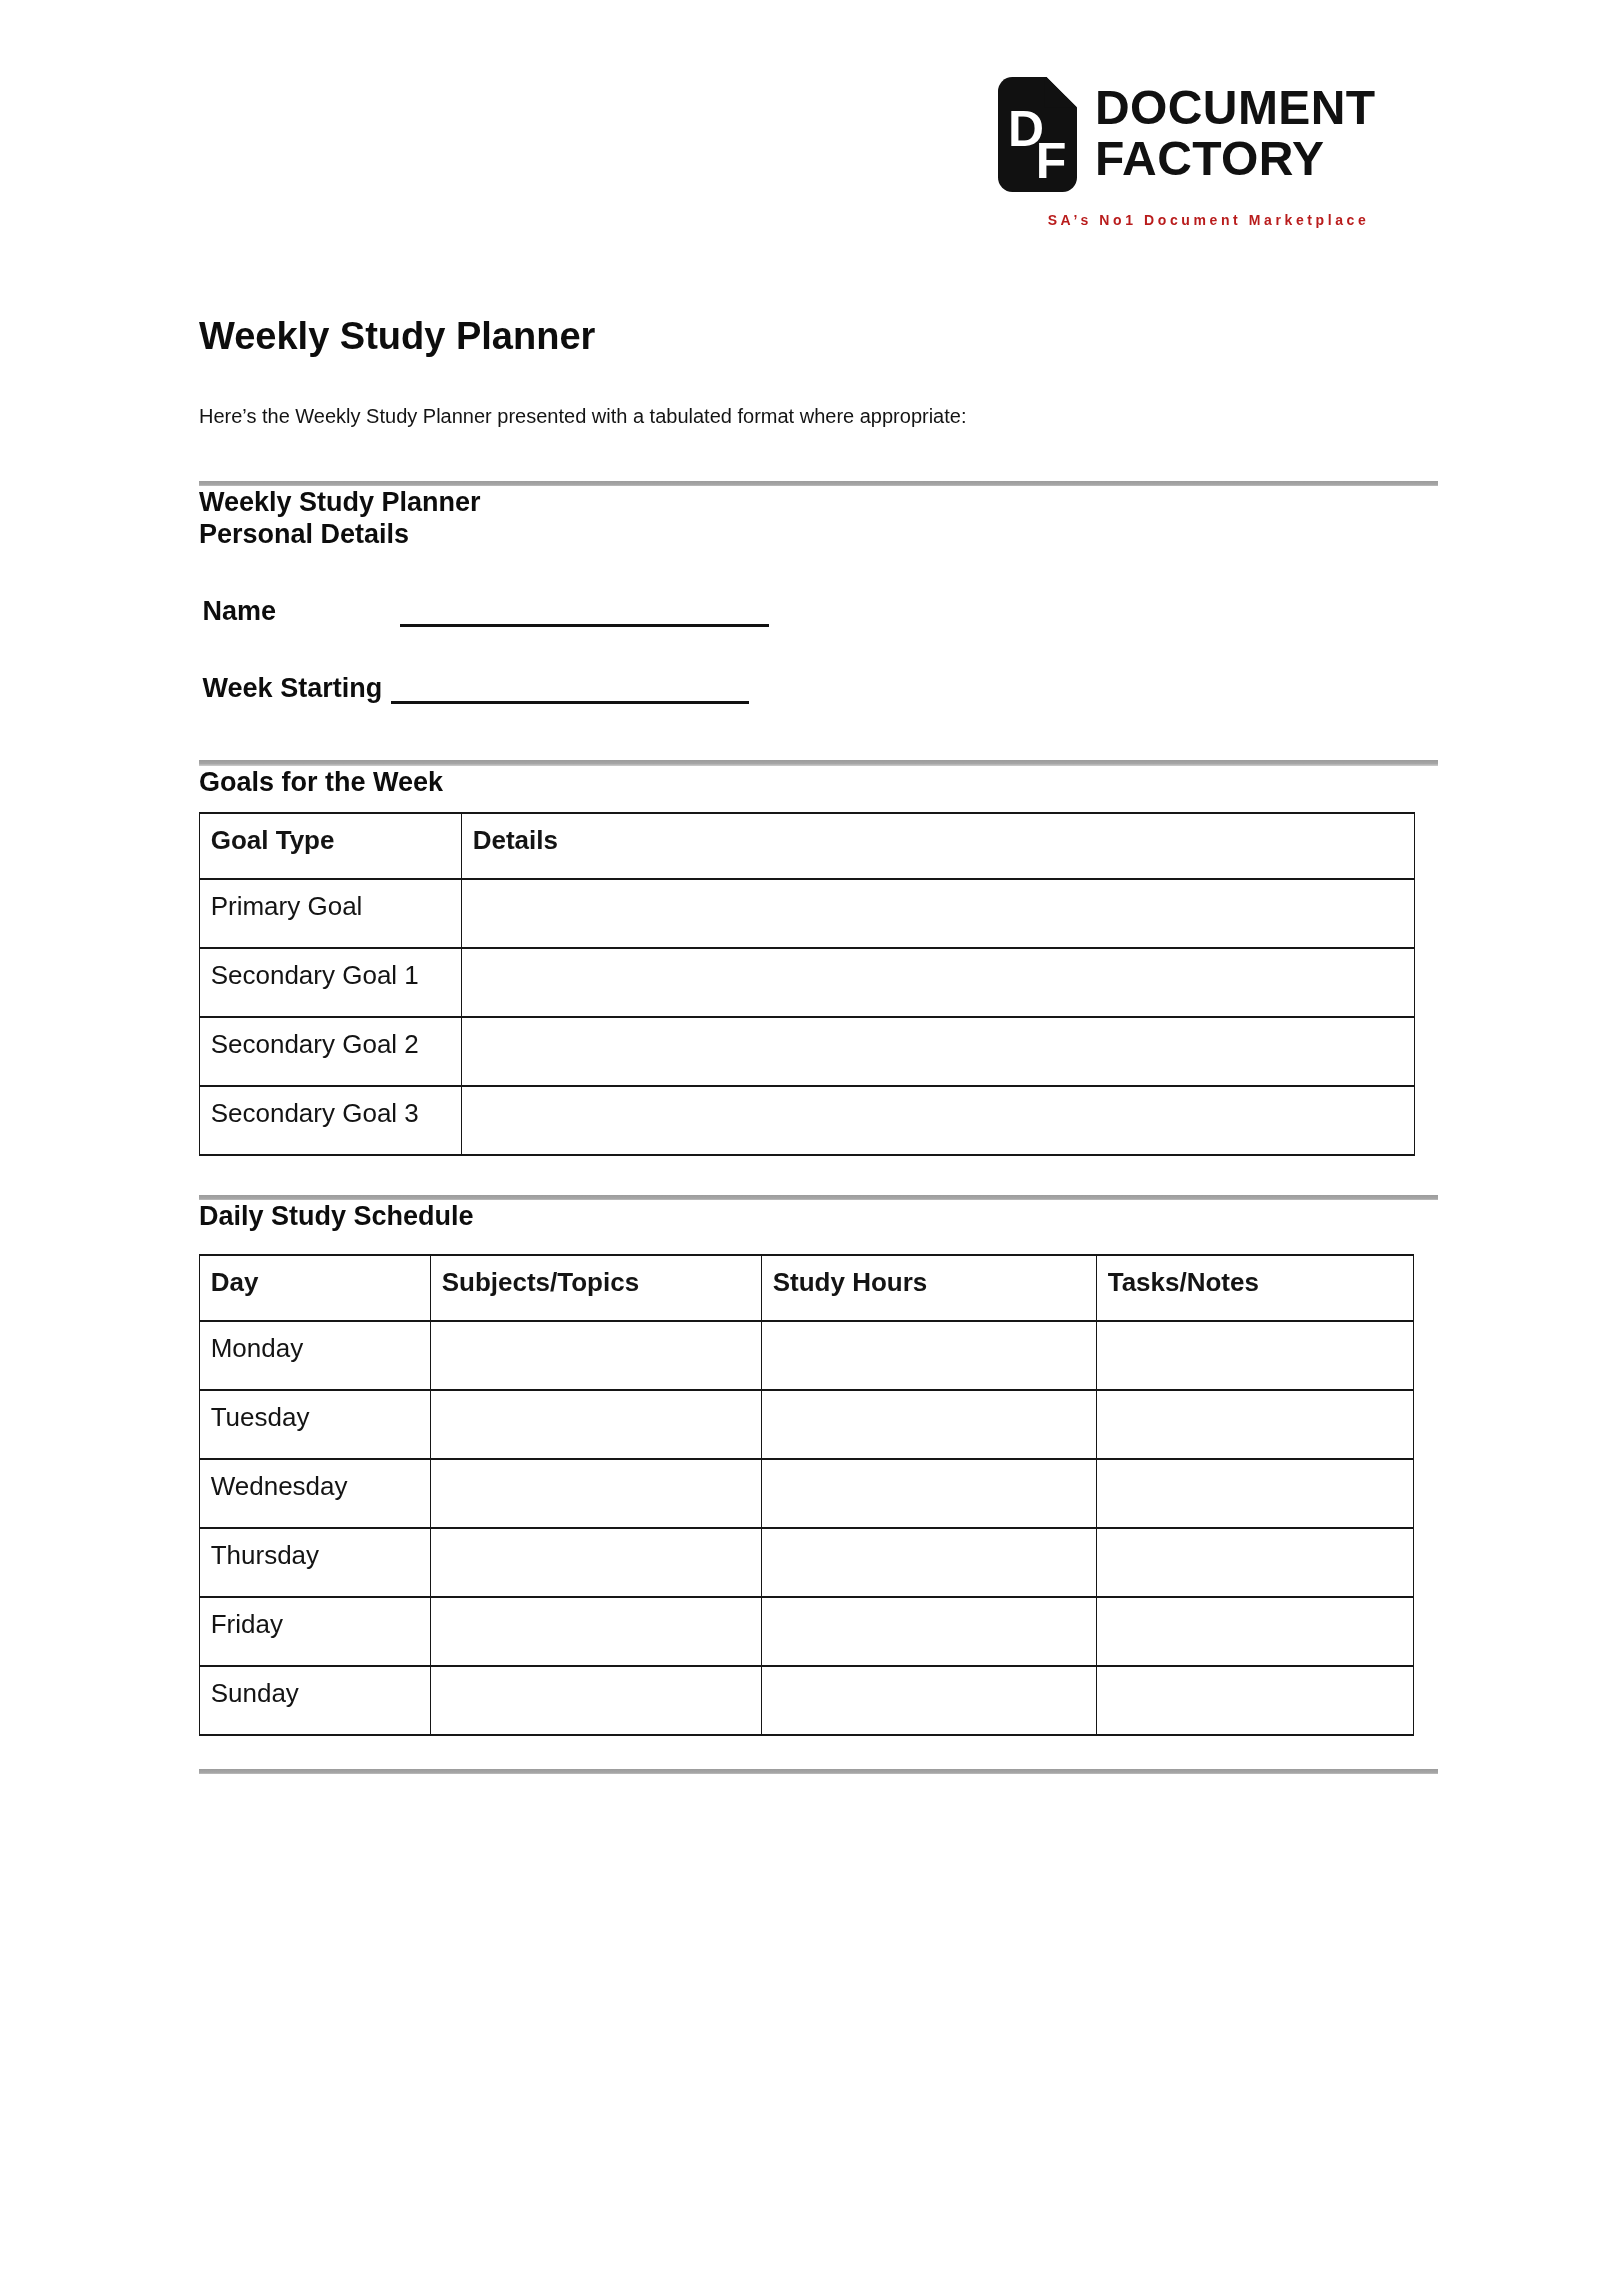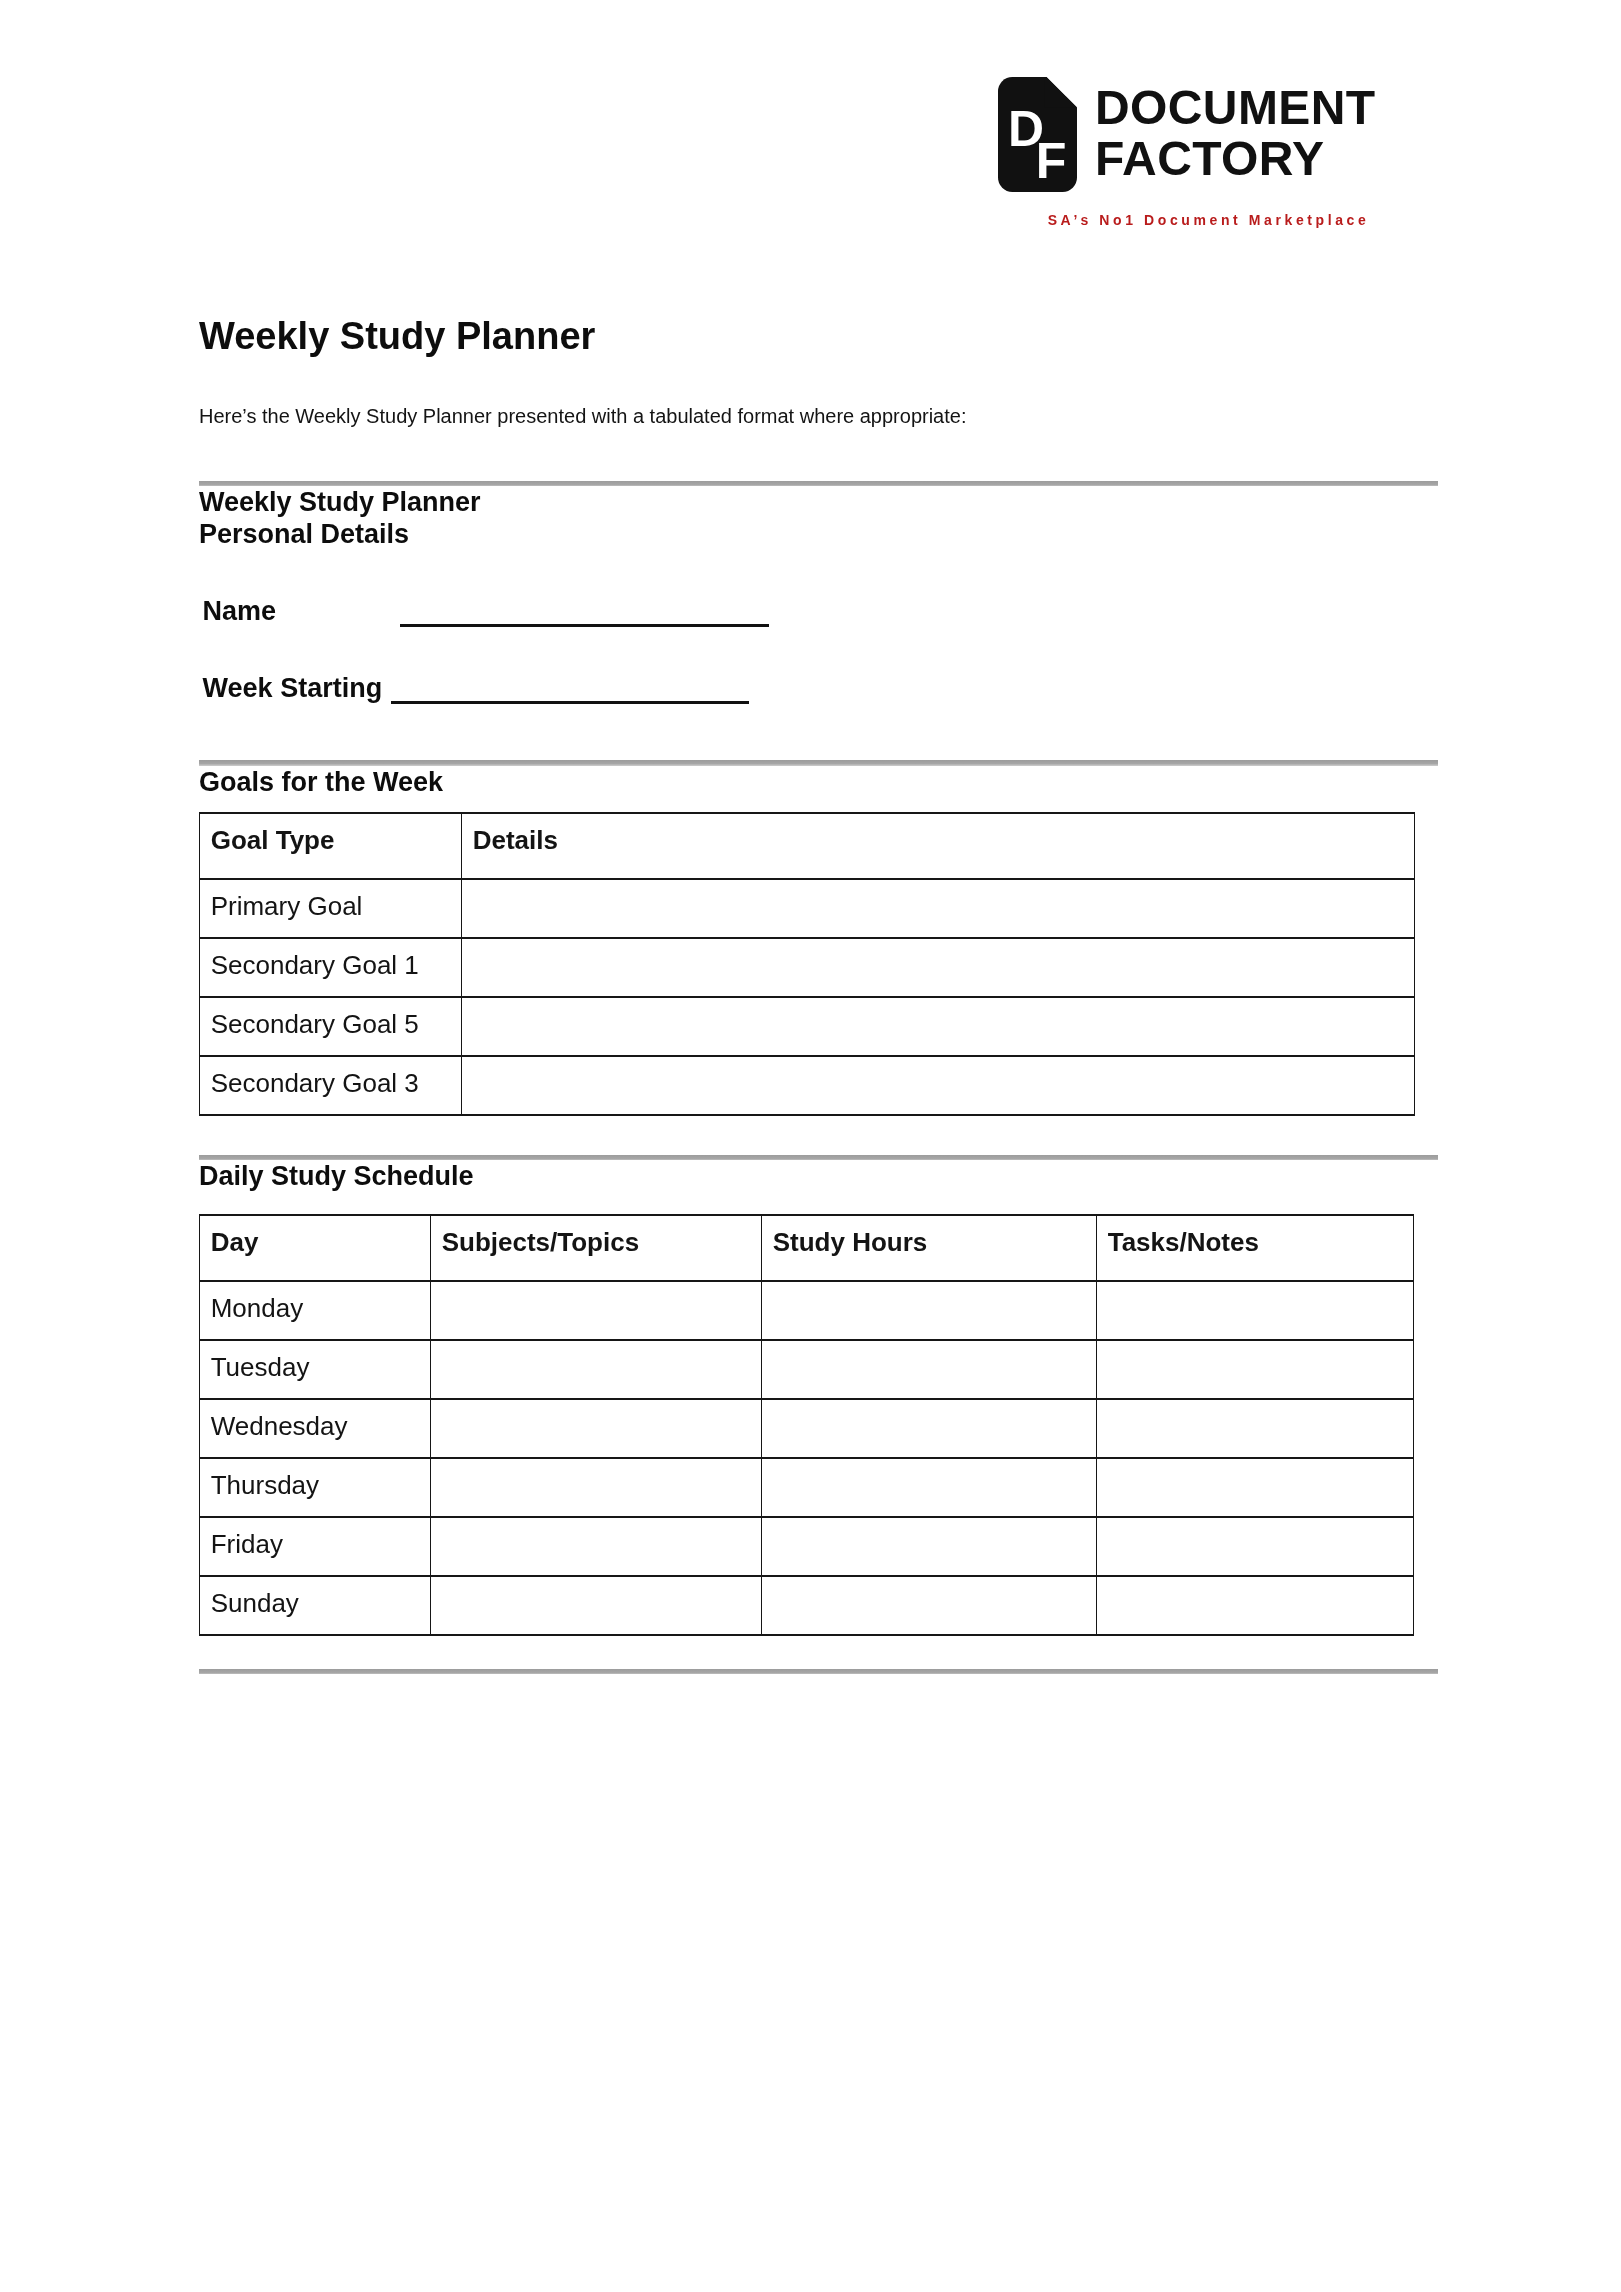--- a/index.html
+++ b/index.html
@@ -66,21 +66,21 @@
     border: 1.8px solid #161616;
     border-top-width: 2.7px; border-bottom-width: 2.7px;
     vertical-align: top; text-align: left;
     padding: 10.7px 10.7px; font-weight: normal; line-height: 31px;
     overflow: hidden;
   }
   table.grid th { font-weight: bold; }
   table.goals    { margin-top: 14.3px; }
   table.schedule { margin-top: 21.5px; }
   tr.header-row  { height: 66px; }
-  tr.data-row    { height: 59px; }
+  tr.data-row    { height: 69px; }
 </style>
 </head>
 <body>
 
 <div class="page">
 
   <div class="logo">
     <div class="logo-row">
       <svg class="logo-icon" viewBox="0 0 88 128" aria-hidden="true">
         <rect x="0" y="0" width="88" height="128" rx="16" fill="#111111"></rect>
@@ -134,21 +134,21 @@
       </tr>
       <tr class="data-row">
         <td>Primary Goal</td>
         <td></td>
       </tr>
       <tr class="data-row">
         <td>Secondary Goal 1</td>
         <td></td>
       </tr>
       <tr class="data-row">
-        <td>Secondary Goal 5</td>
+        <td>Secondary Goal 2</td>
         <td></td>
       </tr>
       <tr class="data-row">
         <td>Secondary Goal 3</td>
         <td></td>
       </tr>
     </tbody>
       </table>
 
     <div class="divider divider-3"></div>

